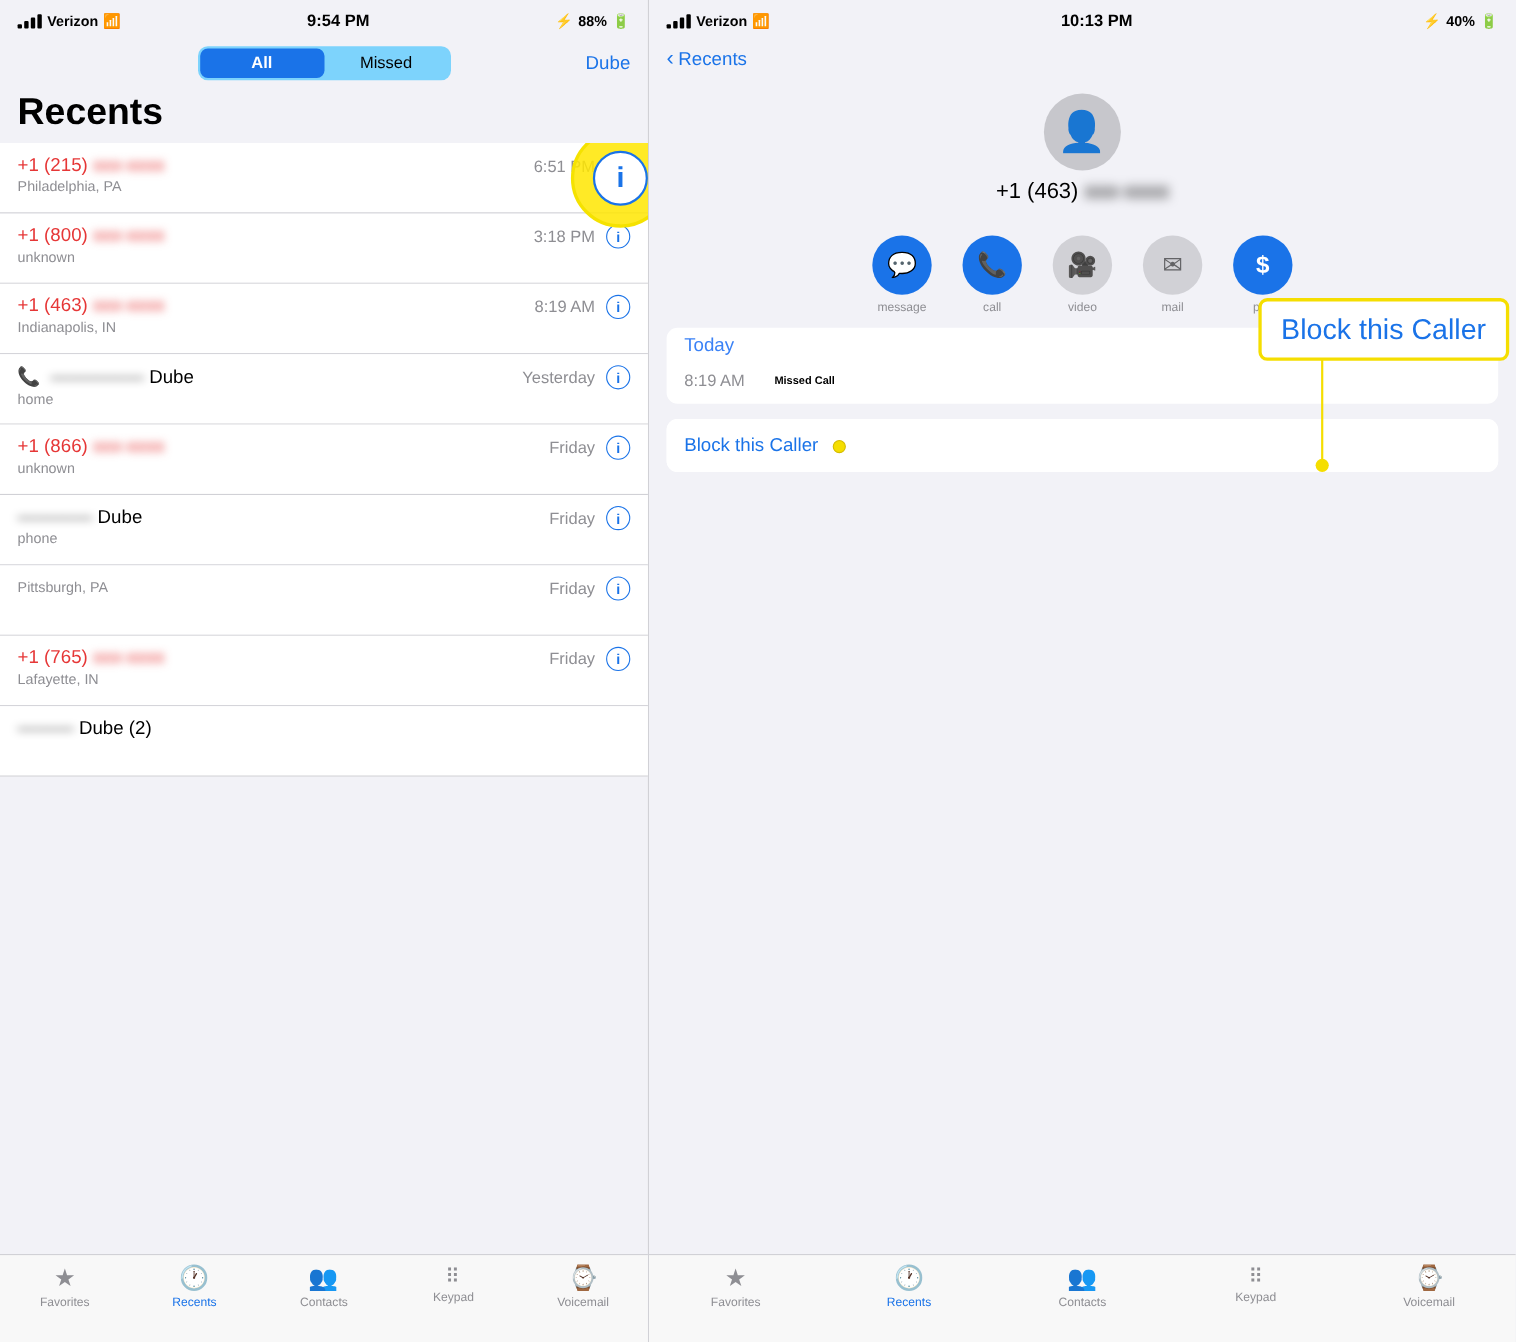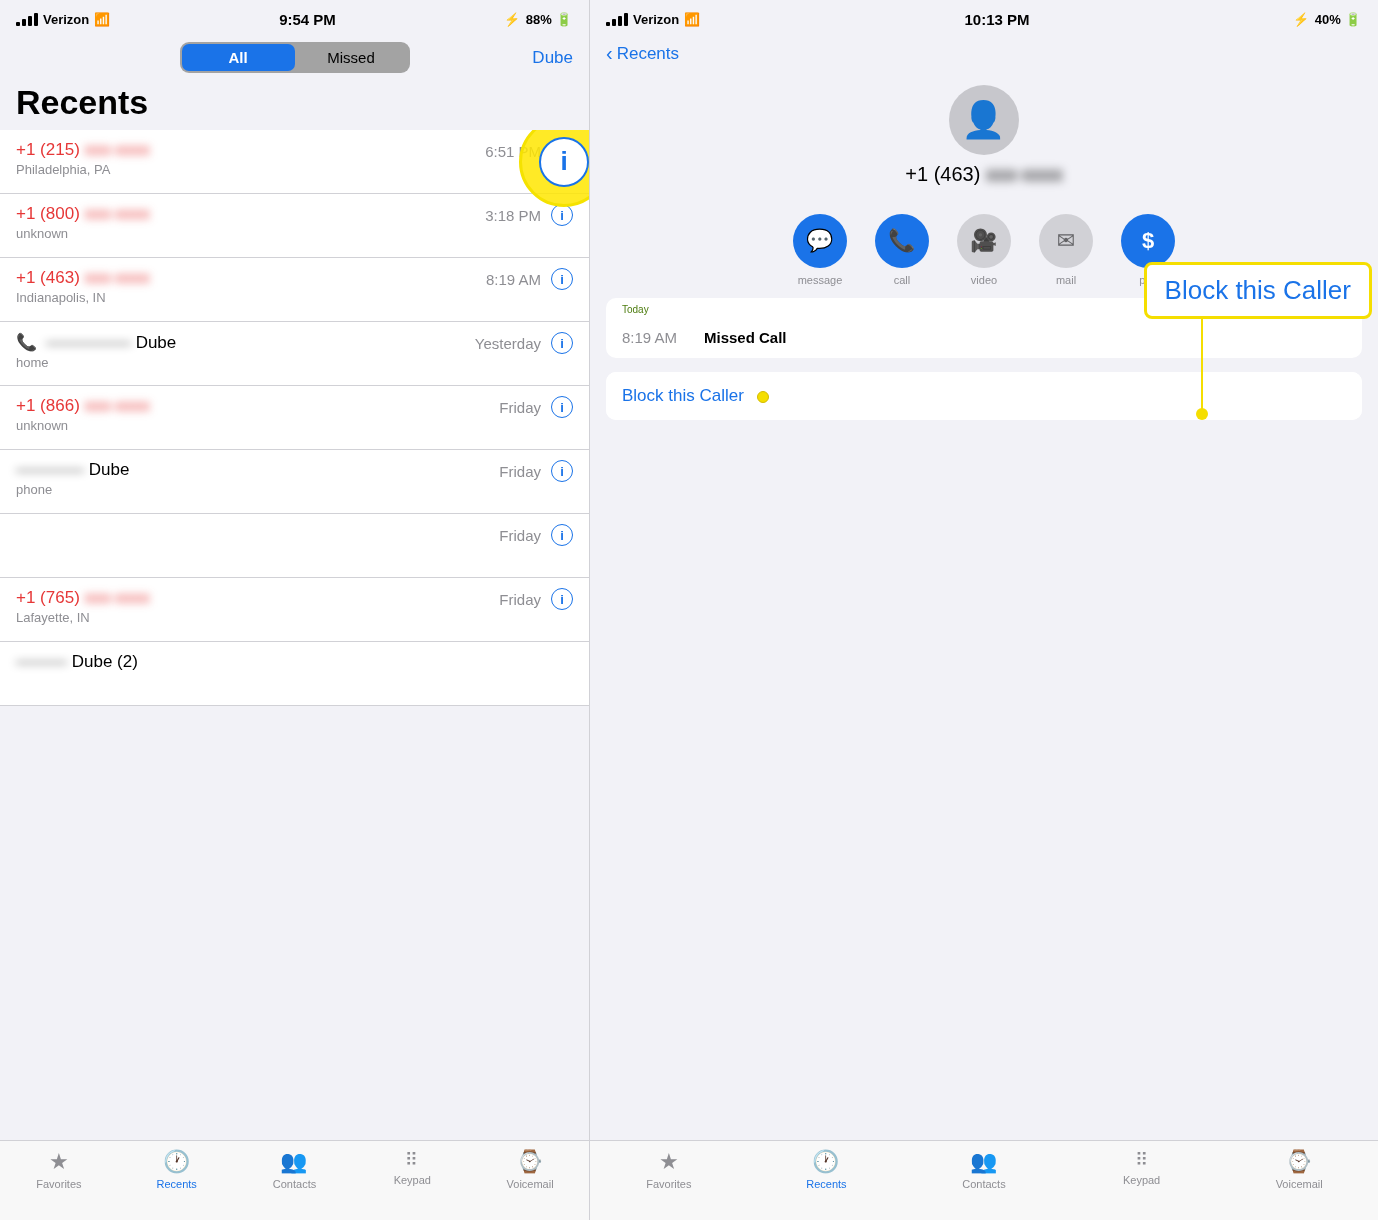--- a/index.html
+++ b/index.html
@@ -47,21 +47,21 @@
     .segment-control-row {
       display: flex;
       justify-content: center;
       align-items: center;
       padding: 6px 16px;
       position: relative;
     }
 
     .segment-control {
       display: flex;
-      background: #a3a3a3;
+      background: #7dd3fc;
       border-radius: 9px;
       padding: 2px;
       width: 230px;
     }
 
     .segment-btn {
       flex: 1;
       text-align: center;
       padding: 5px 0;
       border-radius: 7px;
@@ -335,33 +335,33 @@
       display: flex;
       align-items: center;
     }
 
     .detail-row:last-child {
       border-bottom: none;
     }
 
     .detail-date-header {
       padding: 6px 16px 2px;
-      font-size: 10px;
-      color: #4d7c0f;
+      font-size: 17px;
+      color: #3b82f6;
     }
 
     .detail-time {
       font-size: 15px;
       color: #8e8e93;
       margin-right: 12px;
       min-width: 70px;
     }
 
     .detail-call-type {
-      font-size: 15px;
+      font-size: 10px;
       font-weight: 600;
       color: #000;
     }
 
     .menu-item {
       padding: 14px 16px;
       border-bottom: 1px solid #e5e5ea;
       font-size: 17px;
       color: #1a73e8;
       cursor: pointer;
@@ -490,20 +490,21 @@
         <div class="call-subtitle">phone</div>
       </div>
       <div class="call-item-right">
         <span>Friday</span>
         <div class="info-icon">i</div>
       </div>
     </div>
 
     <div class="call-item">
       <div class="call-item-left">
+        <div class="call-subtitle">Pittsburgh, PA</div>
       </div>
       <div class="call-item-right">
         <span>Friday</span>
         <div class="info-icon">i</div>
       </div>
     </div>
 
     <div class="call-item">
       <div class="call-item-left">
         <div>

